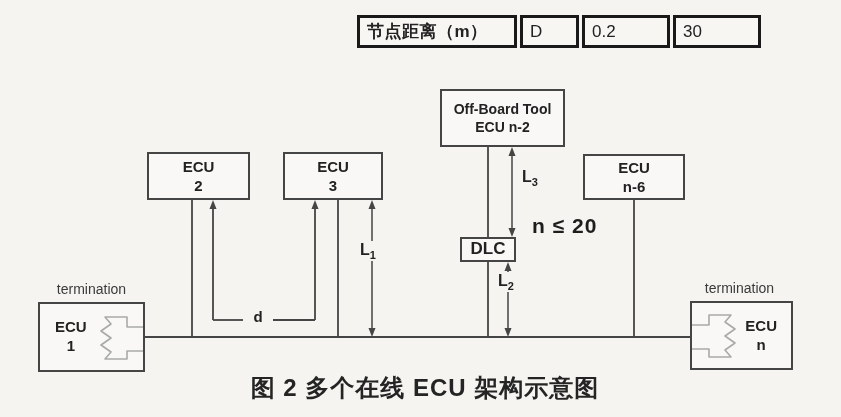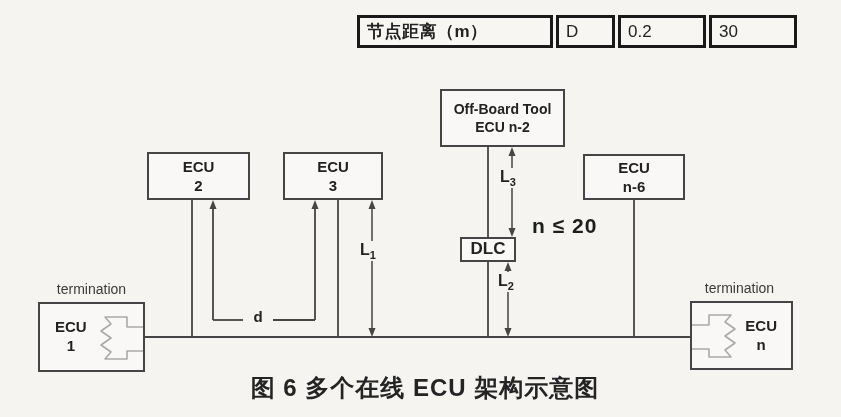--- a/index.html
+++ b/index.html
@@ -29,21 +29,21 @@
     background: #f7f6f3;
     height: 33px;
     display: flex;
     align-items: center;
     padding: 1px 7px;
     font-size: 17px;
     color: #222;
     white-space: nowrap;
     overflow: hidden;
   }
-  .param-cell.header { width: 196px; font-weight: bold; letter-spacing: 0.5px; }
+  .param-cell.header { width: 160px; font-weight: bold; letter-spacing: 0.5px; }
   .param-cell.c1 { width: 59px; }
   .param-cell.c2 { width: 88px; }
   .param-cell.c3 { width: 88px; }
 
   
   .node-box {
     position: absolute;
     border: 2px solid #454545;
     background: rgba(252, 252, 250, 0.55);
     display: flex;
@@ -87,21 +87,21 @@
     font-weight: bold;
     font-size: 16px;
     color: #222;
     background: #f5f4f1;
     padding: 0 2px;
     line-height: 1.1;
   }
   .meas-label .sub { font-size: 11px; vertical-align: -4px; }
   .label-d  { left: 245px; top: 309px; width: 26px; text-align: center; font-size: 15px; }
   .label-L1 { left: 358px; top: 241px; }
-  .label-L3 { left: 498px; top: 168px; }
+  .label-L3 { left: 520px; top: 168px; }
   .label-L2 { left: 496px; top: 272px; }
   .label-constraint {
     position: absolute;
     left: 532px; top: 214px;
     font-weight: bold;
     font-size: 21px;
     color: #1d1d1d;
     letter-spacing: 1px;
   }
 
@@ -225,15 +225,15 @@
   <div class="meas-label label-d">d</div>
 
   <div class="meas-label label-L1"><span>L</span><span class="sub">1</span></div>
 
   <div class="meas-label label-L3"><span>L</span><span class="sub">3</span></div>
 
   <div class="meas-label label-L2"><span>L</span><span class="sub">2</span></div>
 
   <div class="label-constraint">n ≤ 20</div>
 
-  <div class="caption">图 6 多个在线 ECU 架构示意图</div>
+  <div class="caption">图 2 多个在线 ECU 架构示意图</div>
 
 </div>
 
 </body></html>

